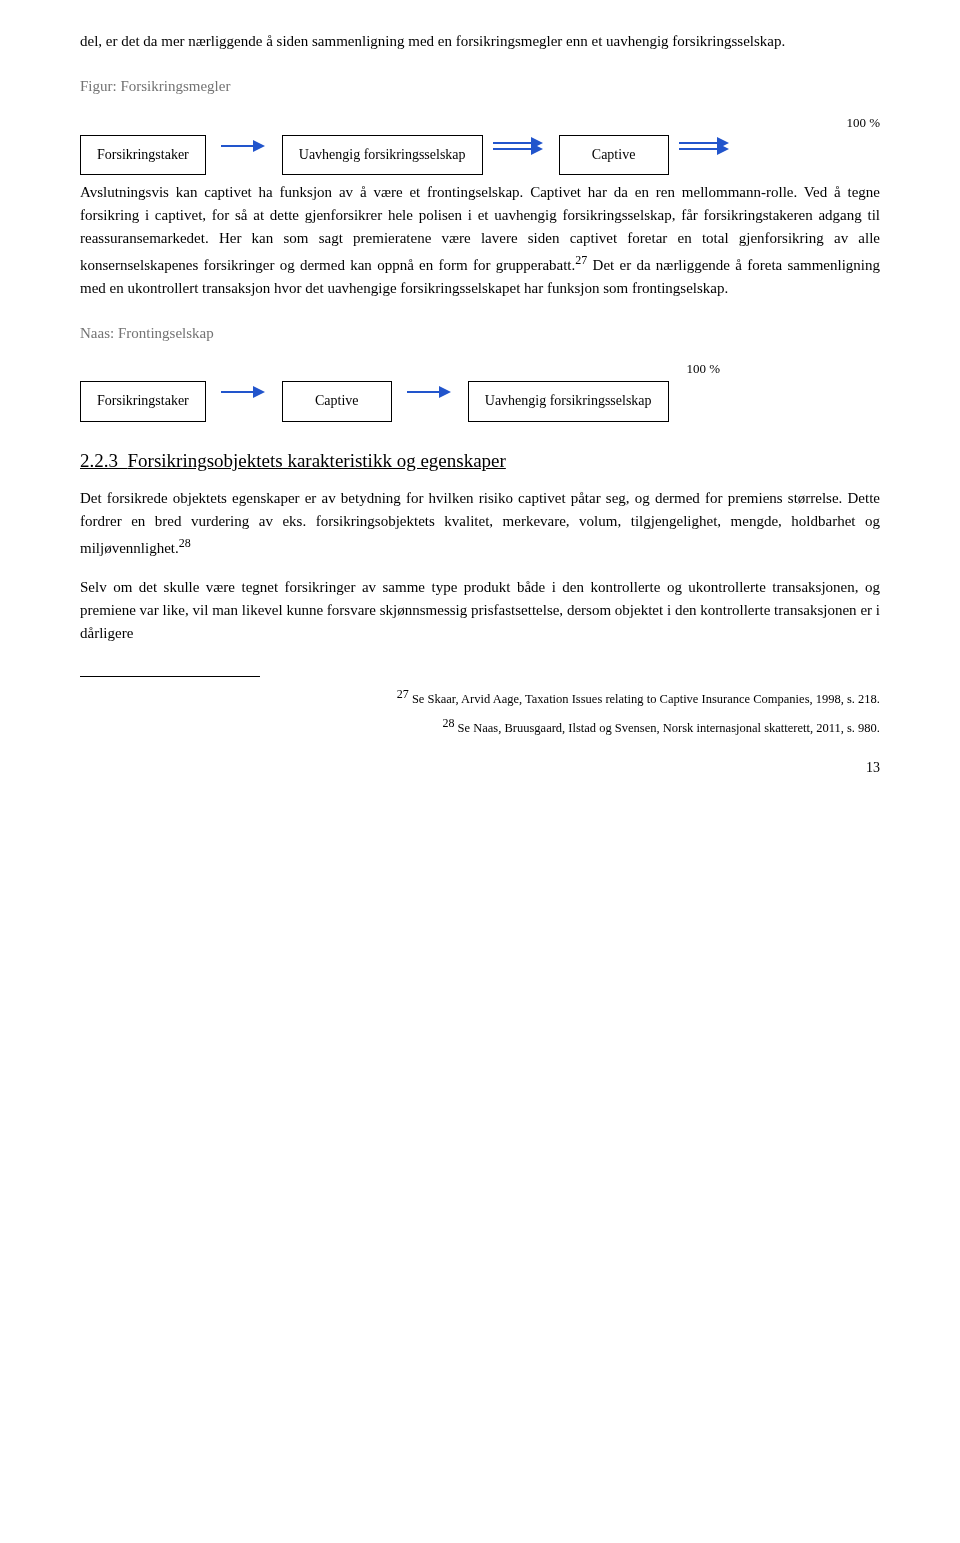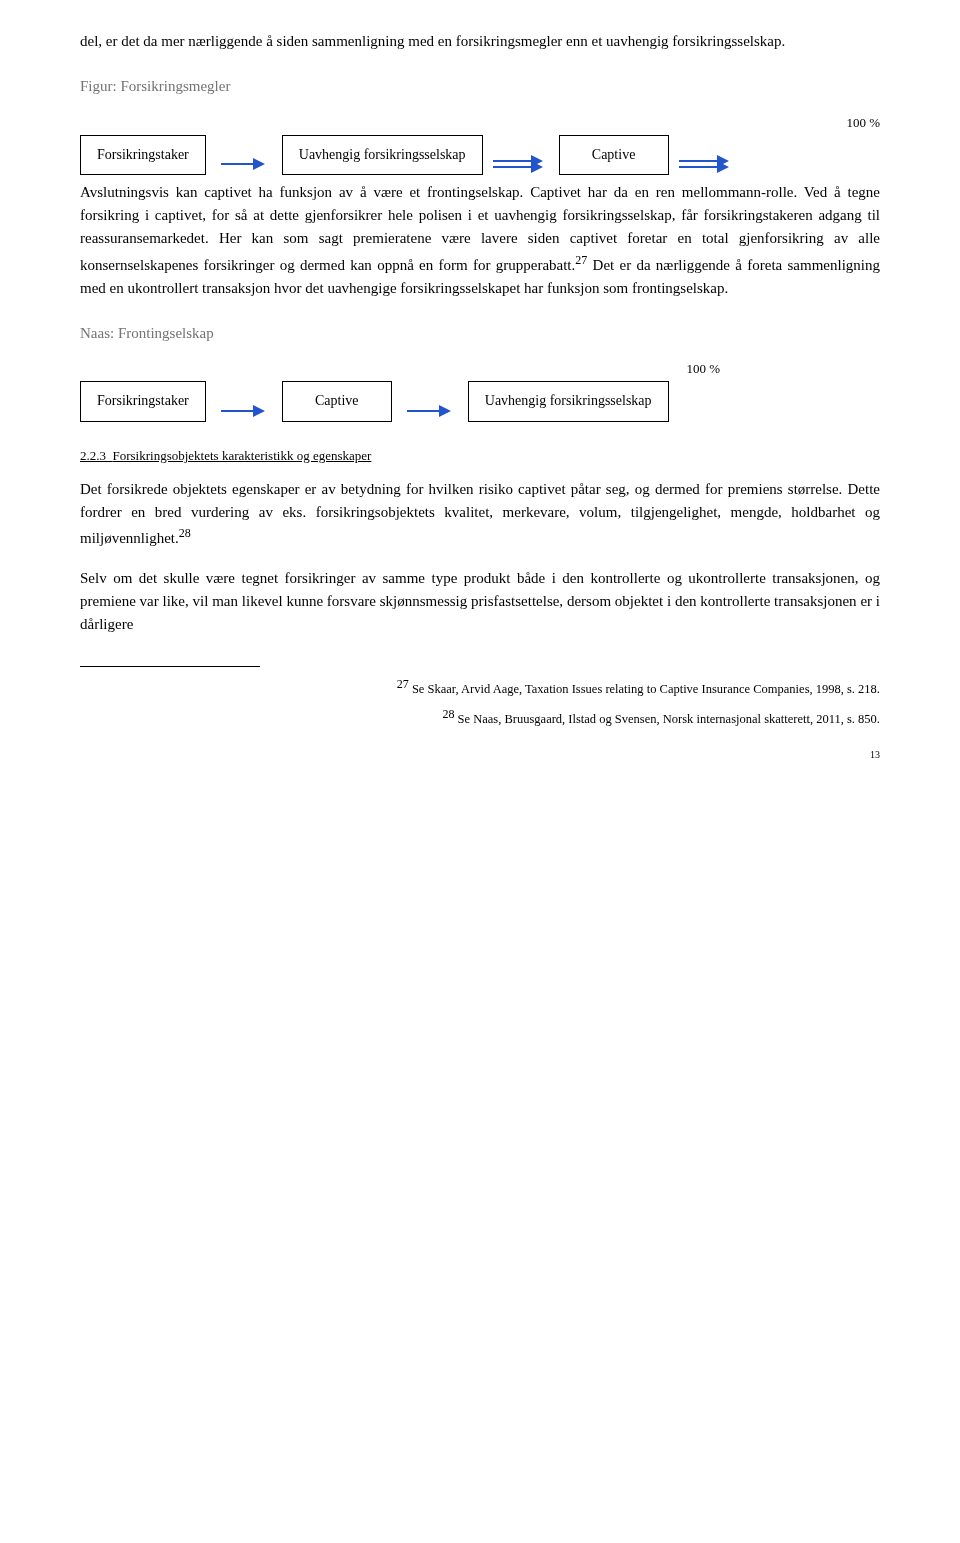--- a/index.html
+++ b/index.html
@@ -45,54 +45,54 @@
     
     .arrow-svg {
       width: 50px;
       height: 22px;
     }
     .double-arrow-svg {
       width: 60px;
       height: 22px;
     }
     .section-heading {
-      font-size: 13px;
+      font-size: 19px;
       font-weight: normal;
       text-decoration: underline;
       margin: 24px 0 12px 0;
     }
     .footnote-line {
       border-top: 1px solid #000;
       width: 180px;
       margin-top: 30px;
       margin-bottom: 8px;
     }
     .footnote {
       font-size: 12.5px;
       margin-bottom: 5px;
       text-align: right;
     }
     .page-number {
       text-align: right;
       margin-top: 18px;
-      font-size: 10px;
+      font-size: 14px;
     }
     sup {
       font-size: 12px;
       vertical-align: super;
     }
     .diagram-outer {
       position: relative;
       margin-bottom: 6px;
     }
     
     .diag-row {
       display: flex;
       flex-direction: row;
-      align-items: flex-end;
+      align-items: flex-start;
       gap: 8px;
     }
   </style>
 </head>
 <body>
 
 <p class="page-text">del, er det da mer nærliggende å siden sammenligning med en forsikringsmegler enn et uavhengig forsikringsselskap.</p>
 
 <p class="figure-label">Figur: Forsikringsmegler</p>
 
@@ -202,16 +202,16 @@
 
 <p class="page-text">Selv om det skulle være tegnet forsikringer av samme type produkt både i den kontrollerte og ukontrollerte transaksjonen, og premiene var like, vil man likevel kunne forsvare skjønnsmessig prisfastsettelse, dersom objektet i den kontrollerte transaksjonen er i dårligere</p>
 
 <div class="footnote-line"></div>
 <p class="footnote">
   <sup>27</sup>
   <span>Se Skaar, Arvid Aage, Taxation Issues relating to Captive Insurance Companies, 1998, s. 218.</span>
 </p>
 <p class="footnote">
   <sup>28</sup>
-  <span>Se Naas, Bruusgaard, Ilstad og Svensen, Norsk internasjonal skatterett, 2011, s. 850.</span>
+  <span>Se Naas, Bruusgaard, Ilstad og Svensen, Norsk internasjonal skatterett, 2011, s. 980.</span>
 </p>
 
 <div class="page-number">13</div>
 
 </body></html>

